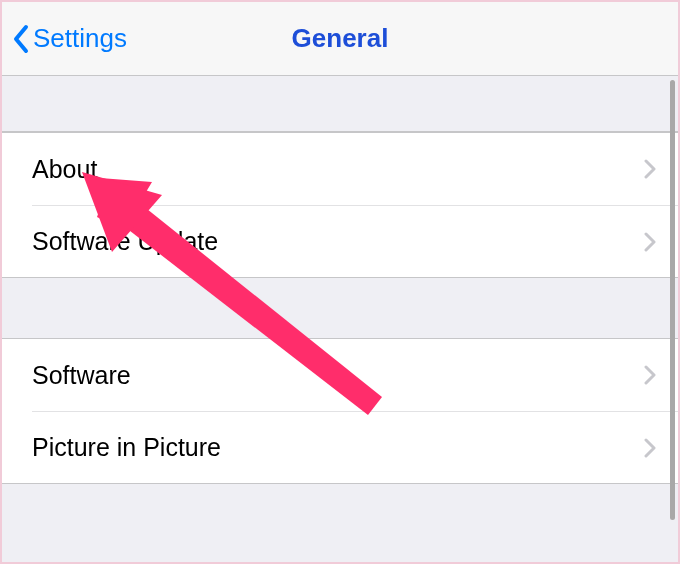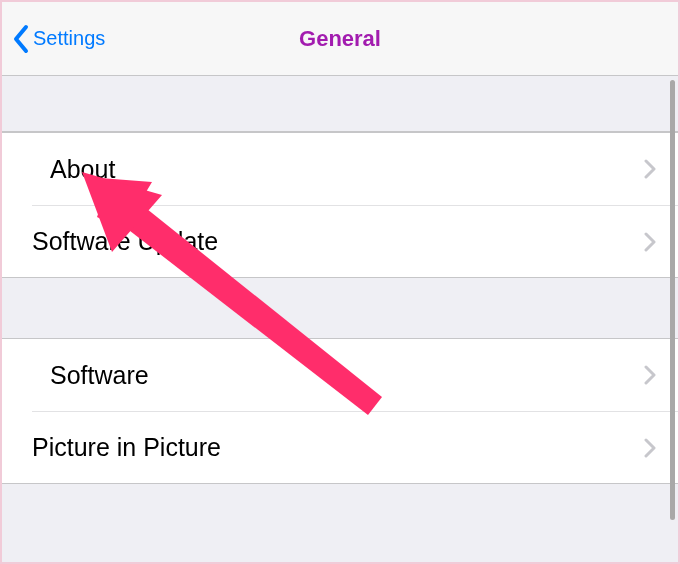--- a/index.html
+++ b/index.html
@@ -35,31 +35,31 @@
       position: relative;
       border-bottom: 1px solid #c6c6c8;
     }
     .back {
       position: absolute;
       left: 10px;
       display: flex;
       align-items: center;
       gap: 4px;
       color: #007aff;
-      font-size: 20px;
+      font-size: 26px;
       cursor: pointer;
     }
     .back svg { display: block; }
     .title {
       position: absolute;
       left: 0; right: 0;
       text-align: center;
-      font-size: 22px;
+      font-size: 26px;
       font-weight: 600;
-      color: #a21caf;
+      color: #1d4ed8;
       pointer-events: none;
     }
     .spacer {
       height: 56px;
       background: #efeff4;
       border-bottom: 1px solid #c6c6c8;
     }
     .group {
       background: #fff;
       border-top: 1px solid #c6c6c8;
@@ -68,21 +68,20 @@
     .row {
       display: flex;
       align-items: center;
       justify-content: space-between;
       height: 72px;
       padding: 0 22px 0 30px;
       font-size: 25px;
       color: #000;
       cursor: pointer;
       background: #fff;
-      margin-left: 18px;
     }
     .row + .row {
       border-top: 1px solid #e2e2e4;
       margin-left: 30px;
       padding-left: 0;
     }
     .chevron svg { display: block; }
     .gap {
       height: 60px;
       background: #efeff4;

